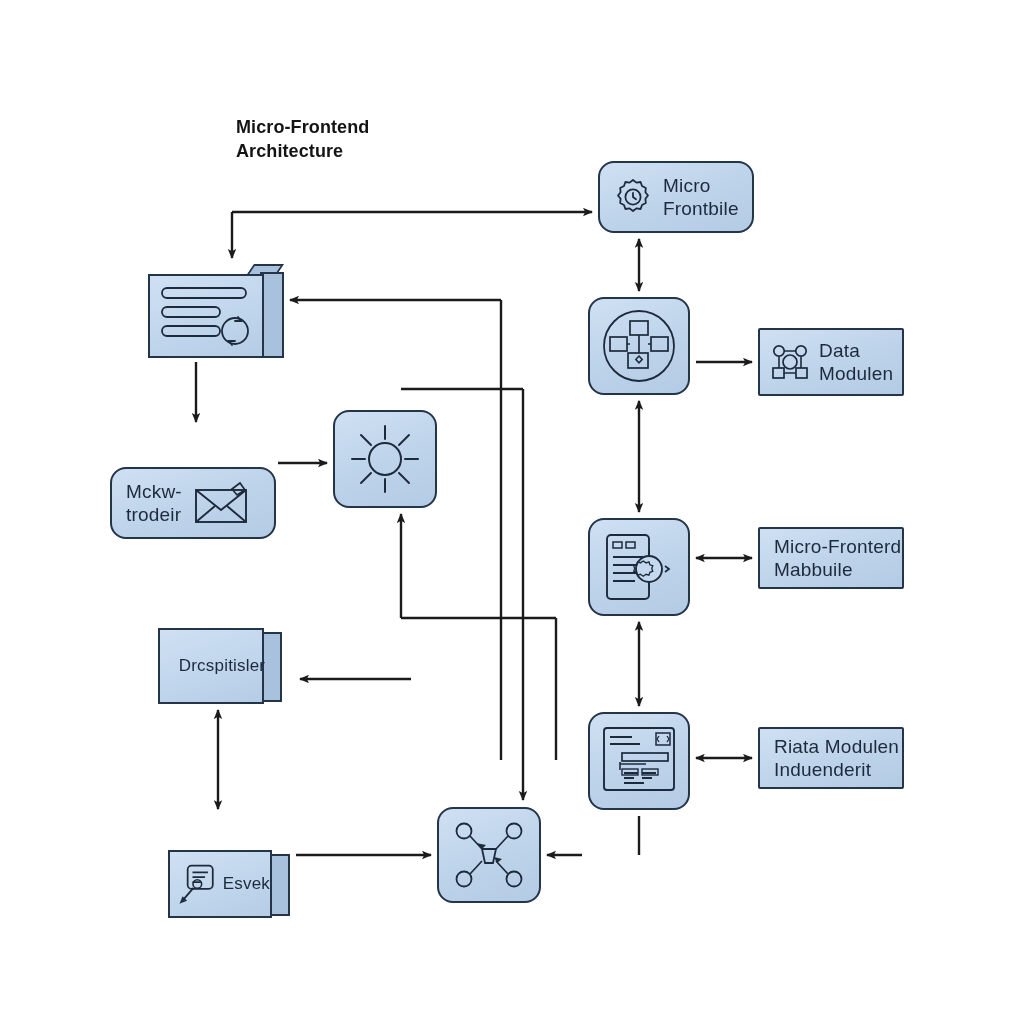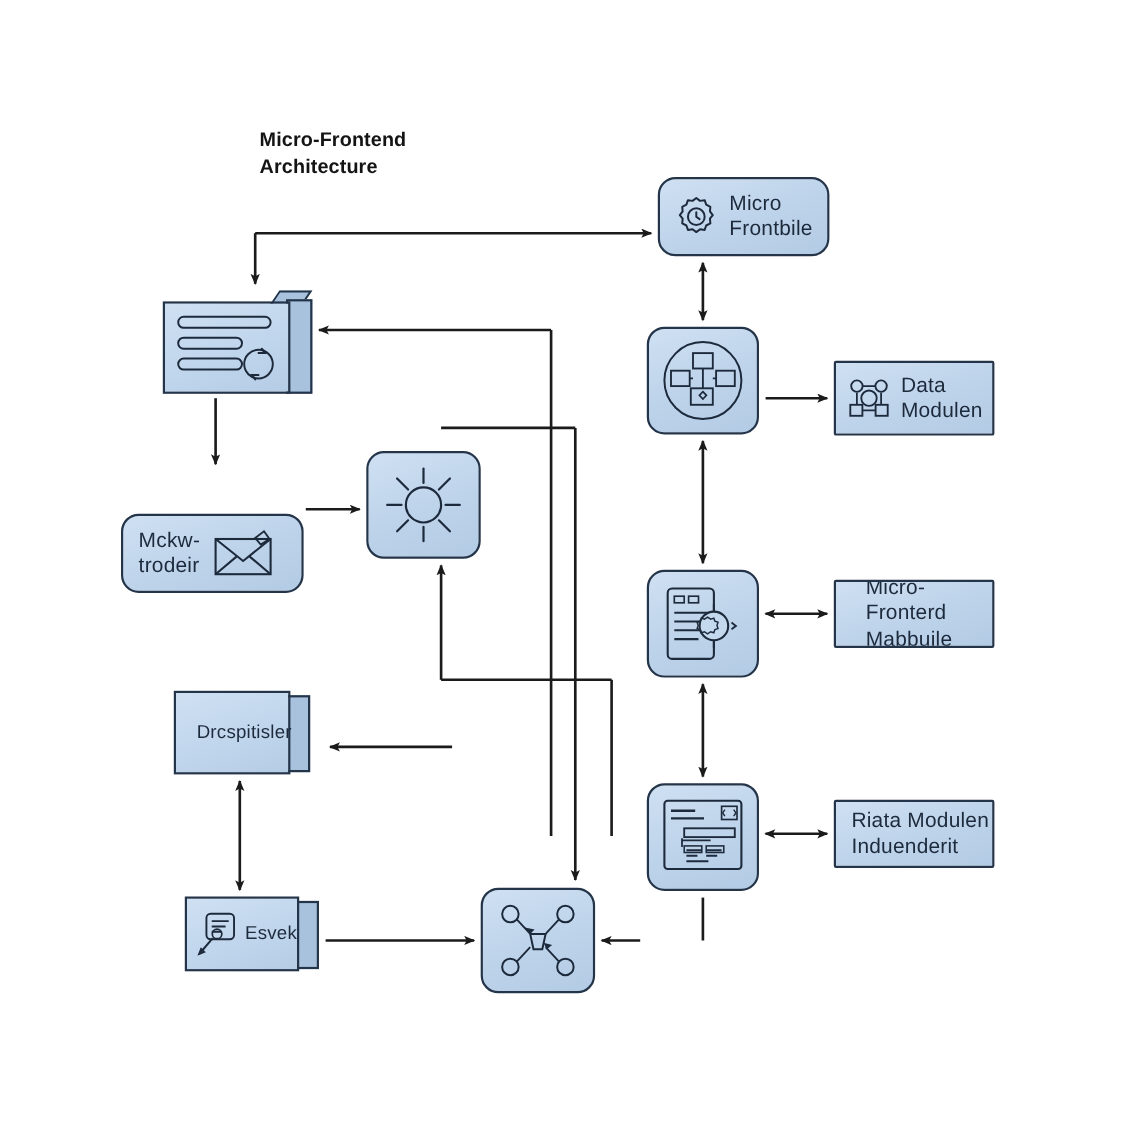--- a/index.html
+++ b/index.html
@@ -224,21 +224,21 @@
       <rect x="16" y="17" width="9" height="6" fill="none" stroke="#1d2a3c" stroke-width="1.5"></rect>
       <rect x="29" y="17" width="9" height="6" fill="none" stroke="#1d2a3c" stroke-width="1.5"></rect>
       <path d="M16 32 H46 M16 40 H46 M16 48 H46 M16 56 H38" stroke="#1d2a3c" stroke-width="1.9" fill="none"></path>
       <circle cx="52" cy="44" r="13" fill="#c5d9ee" stroke="#1d2a3c" stroke-width="1.9"></circle>
       <path d="M52 37 l3 2 3-1 1 3 3 1 -1 3 1 3 -3 1 -1 3 -3-1 -3 2 -3-2 -3 1 -1-3 -3-1 1-3 -1-3 3-1 1-3 3 1 Z" fill="none" stroke="#1d2a3c" stroke-width="1.4" transform="translate(-6,-2) scale(0.95) translate(3,3)"></path>
       <path d="M52 24 L52 31 M52 57 L52 64" stroke="#1d2a3c" stroke-width="1.9"></path>
       <path d="M68 41 l4 3 -4 3" fill="none" stroke="#1d2a3c" stroke-width="1.7"></path>
     </svg>
   </div>
 
-  <div class="node pill" style="left:758px;top:527px;width:146px;height:62px;justify-content:flex-start;padding-left:27px;align-items:center;">
+  <div class="node pill" style="left:758px;top:527px;width:146px;height:62px;justify-content:flex-start;padding-left:14px;align-items:center;">
     <span class="node-label">Micro-Fronterd
 Mabbuile</span>
   </div>
 
   <div class="shell3d" style="left:158px;top:628px;width:124px;height:76px;">
     <div class="side" style="left:100px;top:4px;width:20px;height:66px;"></div>
     <div class="face" style="left:0px;top:0px;width:106px;height:76px;flex-direction:row;gap:2px;padding-left:20px;">
       <svg width="40" height="36" viewBox="0 0 40 36">
         <path d="M20 3 l3 2.2 3.6-.4 1.2 3.4 3.2 1.7 -.3 3.6 2.2 2.8 -2.2 2.8 .3 3.6 -3.2 1.7 -1.2 3.4 -3.6-.4 -3 2.2 -3-2.2 -3.6 .4 -1.2-3.4 -3.2-1.7 .3-3.6 -2.2-2.8 2.2-2.8 -.3-3.6 3.2-1.7 1.2-3.4 3.6 .4 Z" fill="none" stroke="#1d2a3c" stroke-width="1.7" stroke-linejoin="round"></path>
         <circle cx="20" cy="18" r="7.6" fill="none" stroke="#1d2a3c" stroke-width="1.7"></circle>
@@ -259,21 +259,21 @@
       <rect x="24" y="47" width="16" height="6" fill="none" stroke="#1d2a3c" stroke-width="1.4"></rect>
       <rect x="44" y="47" width="16" height="6" fill="none" stroke="#1d2a3c" stroke-width="1.4"></rect>
     </svg>
   </div>
 
   <div class="node pill" style="left:758px;top:727px;width:146px;height:62px;justify-content:flex-start;padding-left:14px;">
     <span class="node-label">Riata Modulen
 Induenderit</span>
   </div>
 
-  <div class="shell3d" style="left:168px;top:815px;width:124px;height:68px;">
+  <div class="shell3d" style="left:168px;top:850px;width:124px;height:68px;">
     <div class="side" style="left:98px;top:4px;width:20px;height:58px;"></div>
     <div class="face" style="left:0px;top:0px;width:104px;height:68px;justify-content:flex-start;padding-left:8px;">
       <svg width="38" height="44" viewBox="0 0 38 44">
         <rect x="10" y="3" width="26" height="24" rx="4" fill="none" stroke="#1d2a3c" stroke-width="1.8"></rect>
         <path d="M15 10 H31 M15 15 H28 M15 20 H24" stroke="#1d2a3c" stroke-width="1.8" fill="none"></path>
         <circle cx="20" cy="22" r="4.5" fill="none" stroke="#1d2a3c" stroke-width="1.6"></circle>
         <path d="M16 26 L4 40" stroke="#1d2a3c" stroke-width="1.9" fill="none"></path>
         <path d="M3 41 l5-2 -3-3 Z" fill="none" stroke="#1d2a3c" stroke-width="1.6"></path>
       </svg>
       <span class="node-label" style="font-size:17px;">Esvek</span>

